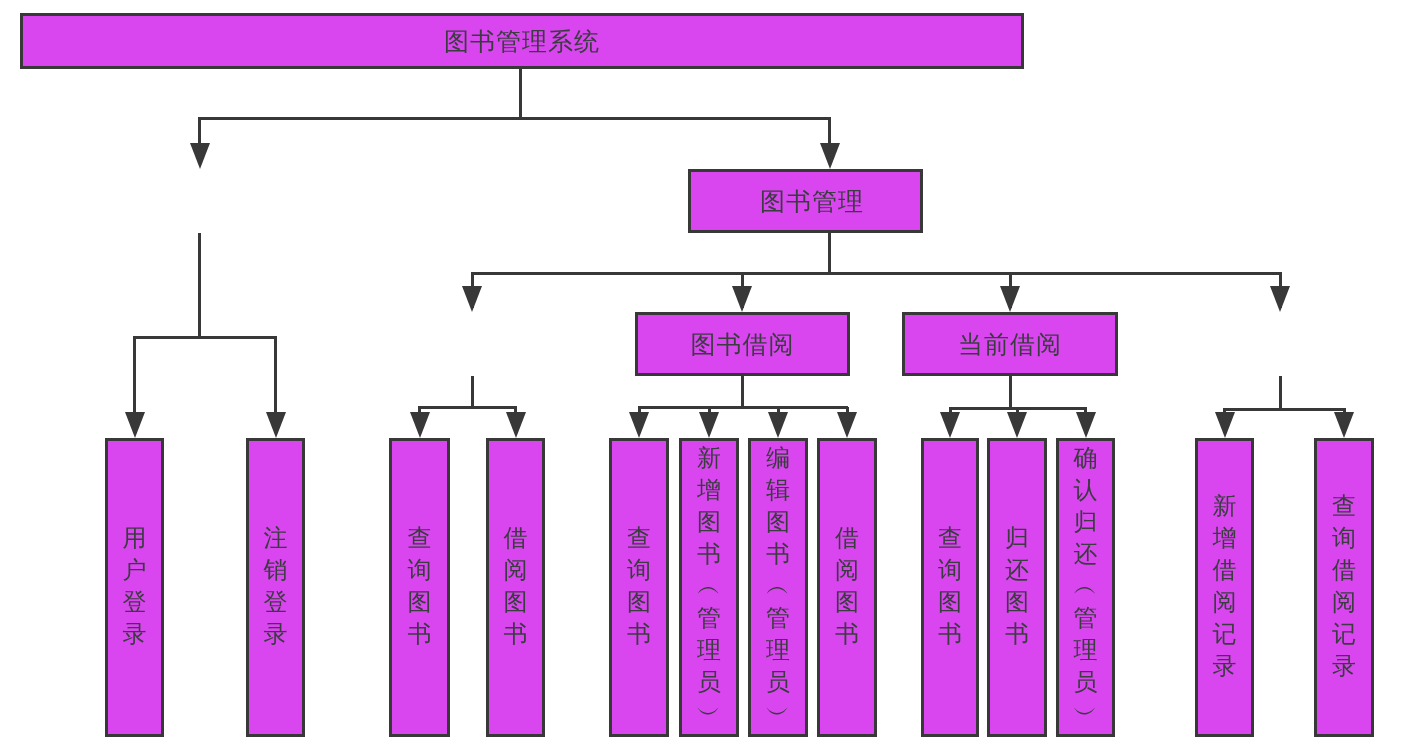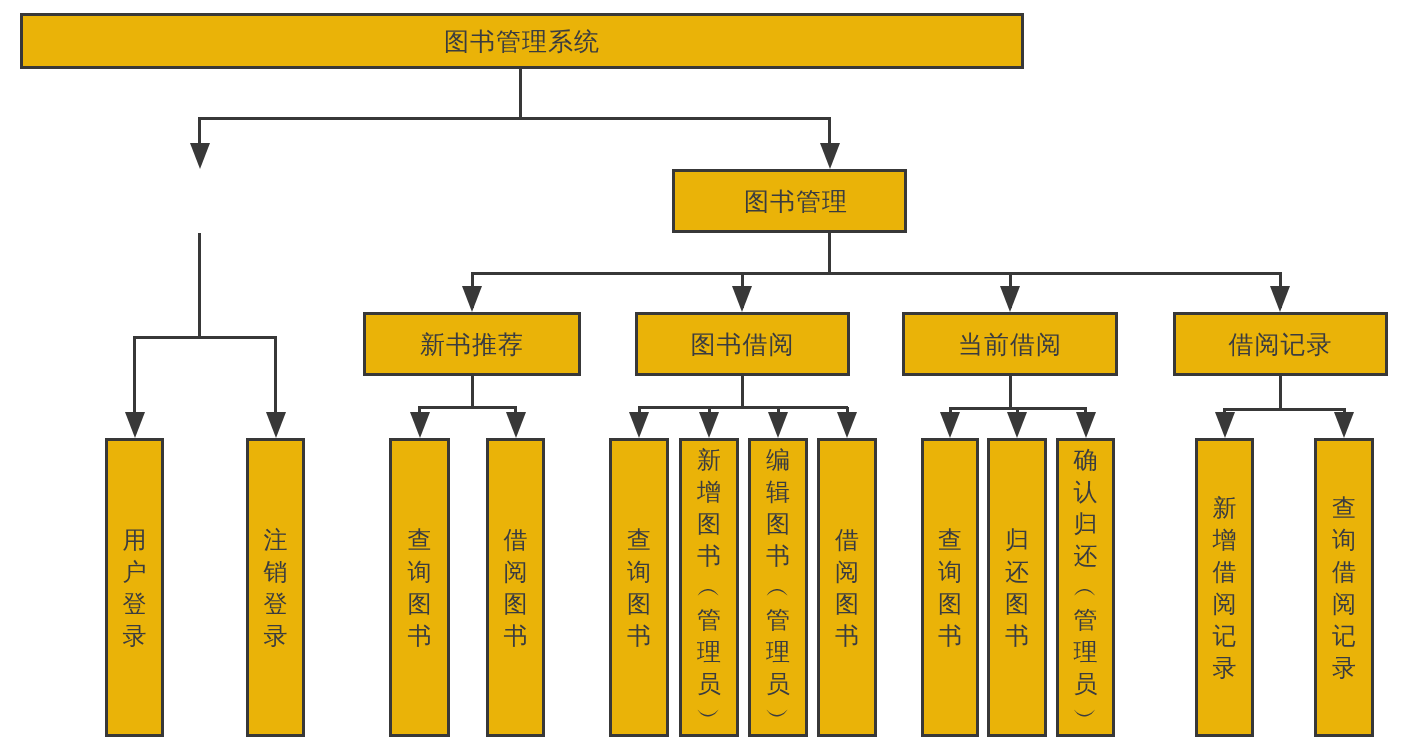--- a/index.html
+++ b/index.html
@@ -5,24 +5,24 @@
   :root{
     --line:#383838; --text:#3a3c40; --bg:#ffffff; --wm:#a2a2a2;
   }
   html,body{margin:0;padding:0;background:#e9e9e9;}
   #stage{
     position:relative;width:1405px;height:747px;background:var(--bg);
     font-family:"Liberation Sans",sans-serif;color:var(--text);
     overflow:hidden;margin:0 auto;
   }
   .node{
-    position:absolute;box-sizing:border-box;background:#eab308;
+    position:absolute;box-sizing:border-box;background:#d946ef;
     border:3px solid var(--line);
     display:flex;align-items:center;justify-content:center;
-    font-size:25px;letter-spacing:1px;color:var(--text);
+    font-size:25px;letter-spacing:1px;color:var(--text);font-family:Liberation Mono, monospace;
   }
   .leaf{letter-spacing:0;}
   .vtext{display:flex;flex-direction:column;align-items:center;font-size:24px;}
   .vtext span{display:block;line-height:32px;height:32px;text-align:center;}
   .hline,.vline{position:absolute;background:var(--line);}
   .hline{height:3px;}
   .vline{width:3px;}
   .arrow{
     position:absolute;width:0;height:0;
     border-left:10px solid transparent;border-right:10px solid transparent;
@@ -43,21 +43,21 @@
     <span>图书管理系统</span>
   </div>
 
   <div class="vline" style="left:518.5px;top:69px;height:49px;"></div>
   <div class="hline" style="left:198px;top:116.5px;width:633px;"></div>
   <div class="vline" style="left:198px;top:118px;height:45px;"></div>
   <div class="arrow" style="left:189.5px;top:143px;"></div>
   <div class="vline" style="left:828px;top:118px;height:45px;"></div>
   <div class="arrow" style="left:819.5px;top:143px;"></div>
 
-  <div class="node" style="left:672px;top:169px;width:235px;height:64px;padding-left:13px;">
+  <div class="node" style="left:688px;top:169px;width:235px;height:64px;padding-left:13px;">
     <span>图书管理</span>
   </div>
 
   <div class="vline" style="left:198px;top:233px;height:104px;"></div>
   <div class="hline" style="left:133px;top:335.5px;width:144px;"></div>
   <div class="vline" style="left:133px;top:337px;height:95px;"></div>
   <div class="arrow" style="left:124.5px;top:412px;"></div>
   <div class="vline" style="left:274px;top:337px;height:95px;"></div>
   <div class="arrow" style="left:265.5px;top:412px;"></div>
 
@@ -65,31 +65,25 @@
   <div class="hline" style="left:470.5px;top:271.5px;width:811px;"></div>
   <div class="vline" style="left:470.5px;top:273px;height:35px;"></div>
   <div class="arrow" style="left:462px;top:286px;"></div>
   <div class="vline" style="left:740.5px;top:273px;height:35px;"></div>
   <div class="arrow" style="left:732px;top:286px;"></div>
   <div class="vline" style="left:1008.5px;top:273px;height:35px;"></div>
   <div class="arrow" style="left:1000px;top:286px;"></div>
   <div class="vline" style="left:1278.5px;top:273px;height:35px;"></div>
   <div class="arrow" style="left:1270px;top:286px;"></div>
 
-  <div class="node" style="left:363px;top:312px;width:218px;height:64px;">
-    <span>新书推荐</span>
-  </div>
   <div class="node" style="left:635px;top:312px;width:215px;height:64px;">
     <span>图书借阅</span>
   </div>
   <div class="node" style="left:902px;top:312px;width:216px;height:64px;">
     <span>当前借阅</span>
-  </div>
-  <div class="node" style="left:1173px;top:312px;width:215px;height:64px;">
-    <span>借阅记录</span>
   </div>
 
   <div class="vline" style="left:470.5px;top:376px;height:31px;"></div>
   <div class="hline" style="left:418px;top:405.5px;width:99px;"></div>
   <div class="vline" style="left:418px;top:407px;height:25px;"></div>
   <div class="arrow" style="left:409.5px;top:412px;"></div>
   <div class="vline" style="left:514px;top:407px;height:25px;"></div>
   <div class="arrow" style="left:505.5px;top:412px;"></div>
 
   <div class="vline" style="left:740.5px;top:376px;height:31px;"></div>

